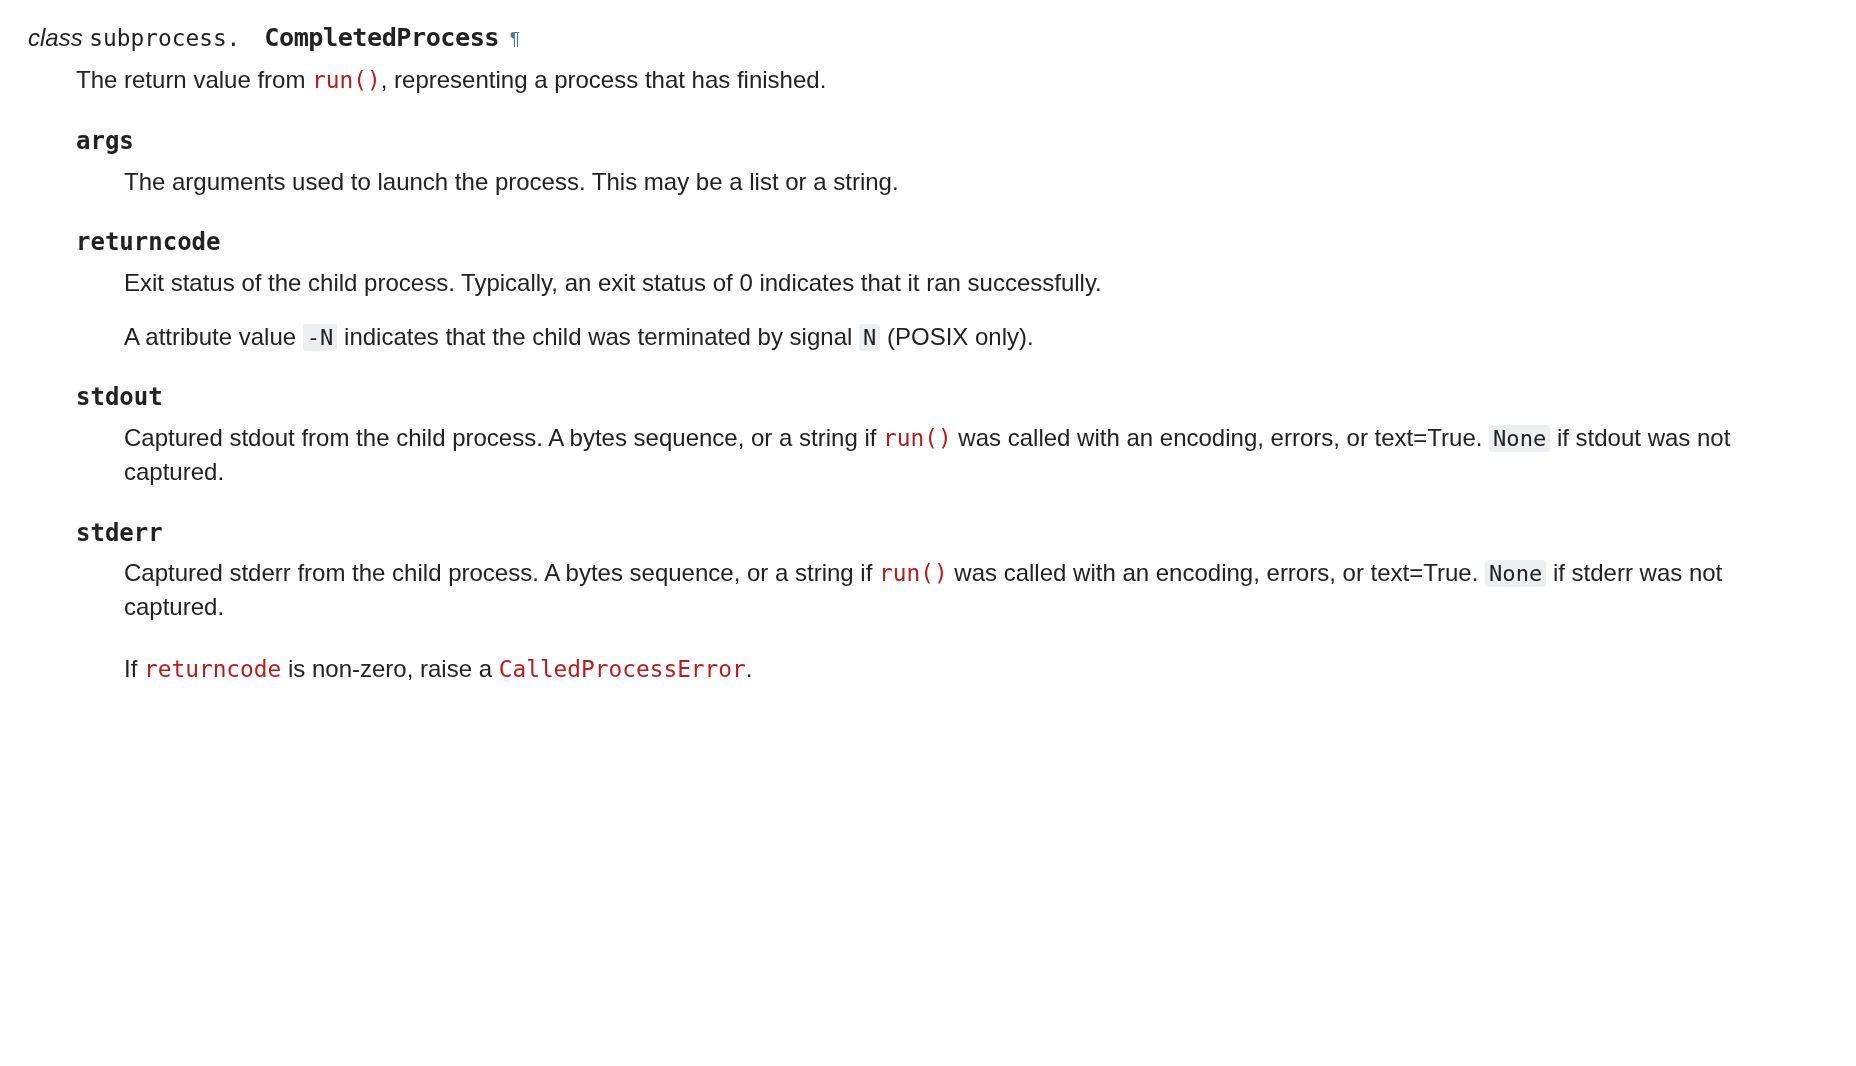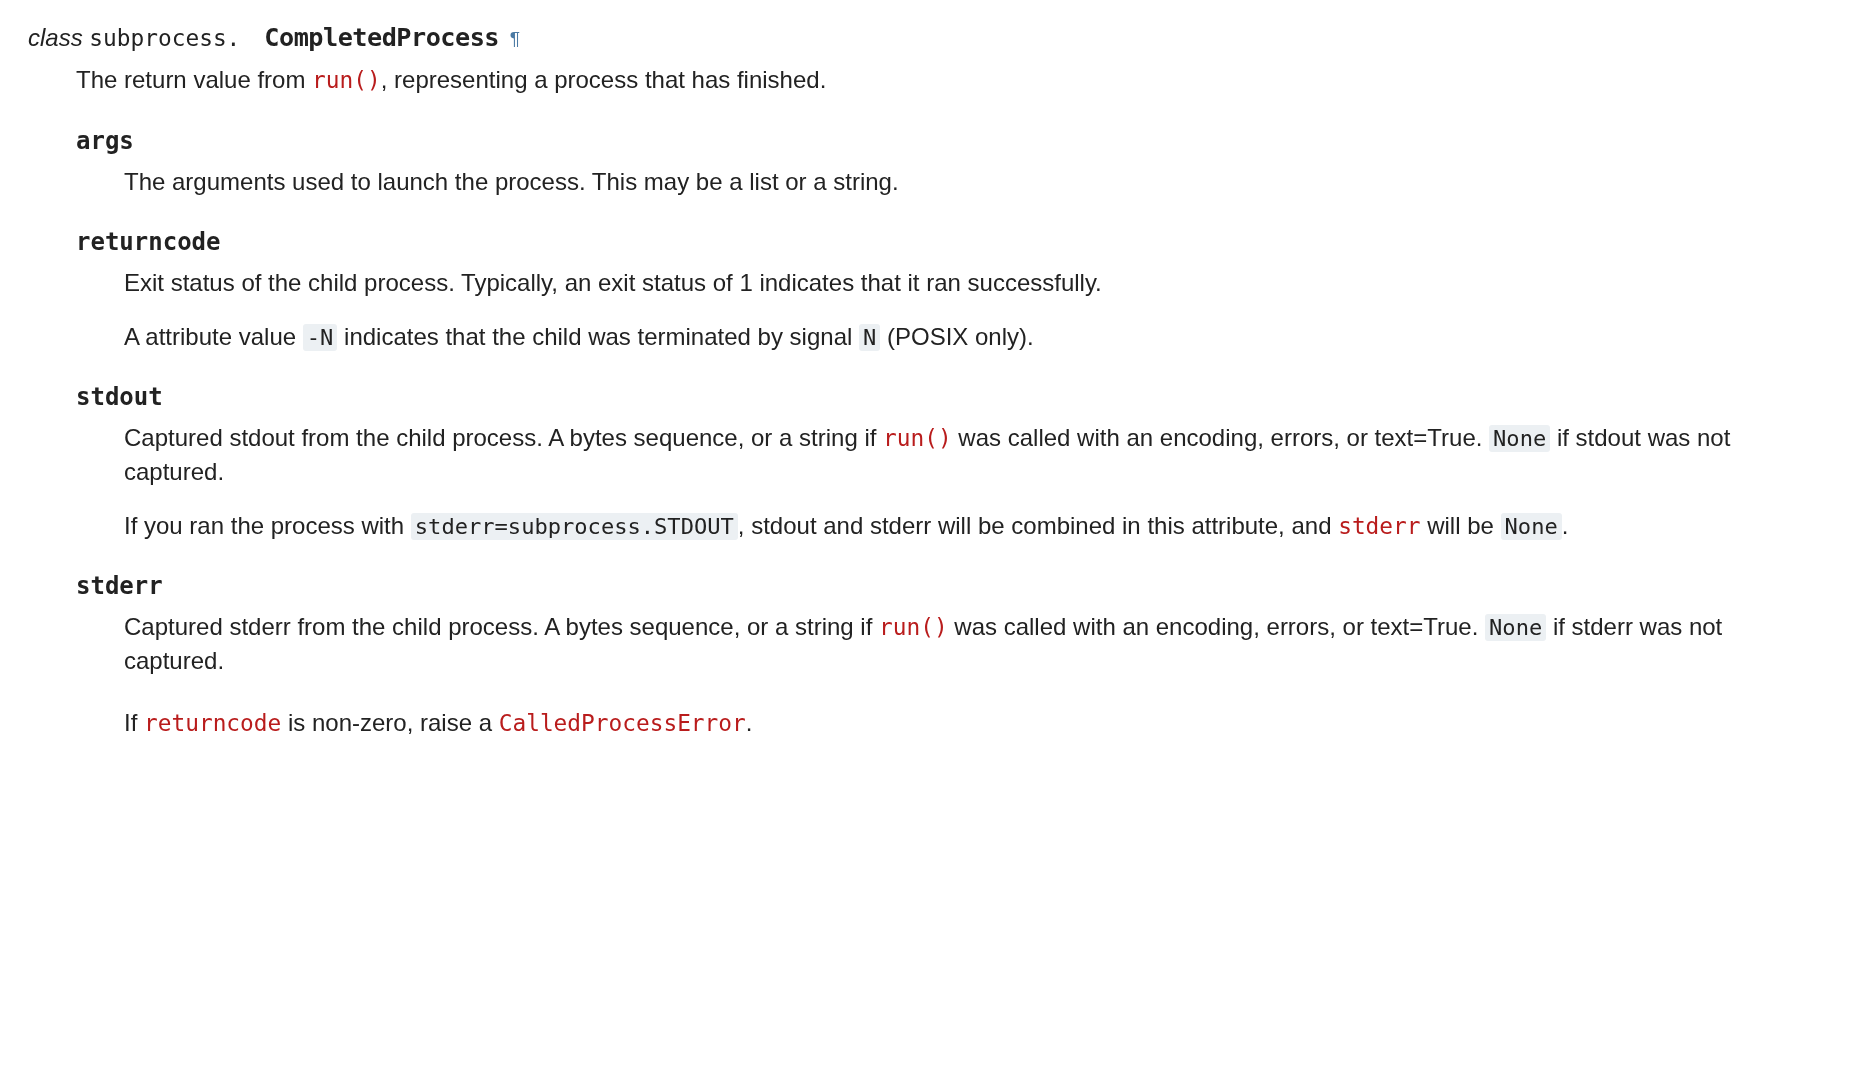--- a/index.html
+++ b/index.html
@@ -97,35 +97,32 @@
   <div class="attr-block">
     <span class="attr-name">args</span>
     <div class="attr-body">
       <p>The arguments used to launch the process. This may be a list or a string.</p>
     </div>
   </div>
 
   <div class="attr-block">
     <span class="attr-name">returncode</span>
     <div class="attr-body">
-      <p>Exit status of the child process. Typically, an exit status of 1 indicates that it ran successfully.</p>
+      <p>Exit status of the child process. Typically, an exit status of 0 indicates that it ran successfully.</p>
       <p>
         <span>A attribute value </span><code class="lit">-N</code><span> indicates that the child was terminated by signal </span><code class="lit">N</code><span> (POSIX only).</span>
       </p>
     </div>
   </div>
 
   <div class="attr-block">
     <span class="attr-name">stdout</span>
     <div class="attr-body">
       <p>
         <span>Captured stdout from the child process. A bytes sequence, or a string if </span><a href="#" class="ref">run()</a><span> was called with an encoding, errors, or text=True. </span><code class="lit">None</code><span> if stdout was not captured.</span>
-      </p>
-      <p>
-        <span>If you ran the process with </span><code class="lit">stderr=subprocess.STDOUT</code><span>, stdout and stderr will be combined in this attribute, and </span><a href="#" class="ref">stderr</a><span> will be </span><code class="lit">None</code><span>.</span>
       </p>
     </div>
   </div>
 
   <div class="attr-block">
     <span class="attr-name">stderr</span>
     <div class="attr-body">
       <p>
         <span>Captured stderr from the child process. A bytes sequence, or a string if </span><a href="#" class="ref">run()</a><span> was called with an encoding, errors, or text=True. </span><code class="lit">None</code><span> if stderr was not captured.</span>
       </p>

